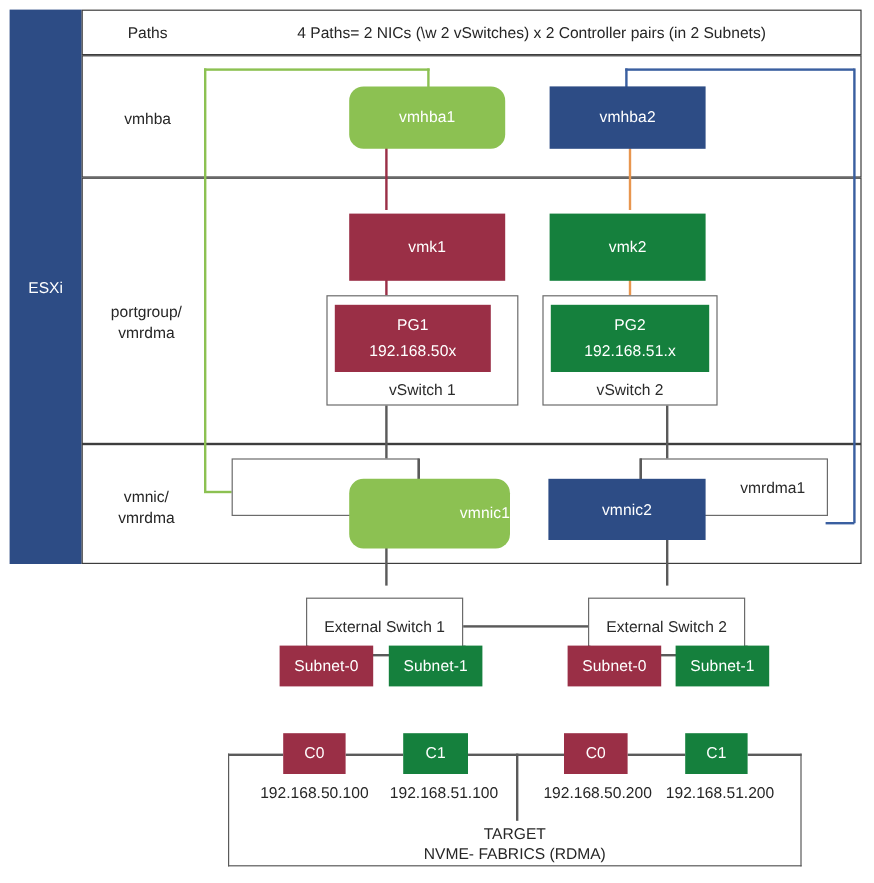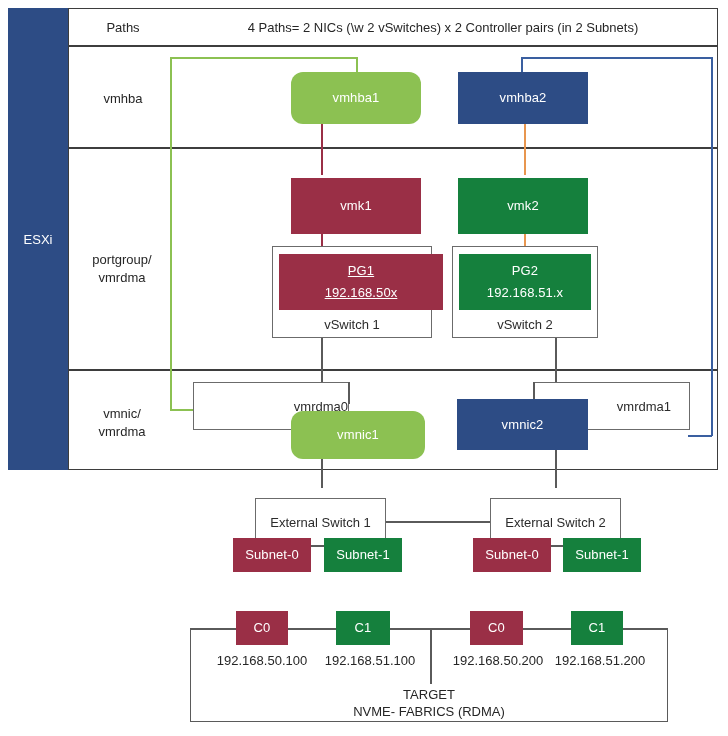--- a/index.html
+++ b/index.html
@@ -144,21 +144,21 @@
     <span>vmk2</span>
   </div>
 
   <div class="boxline" style="left:272px; top:246px; width:160px; height:92px; align-items:flex-end; padding-bottom:5px;">
     <span>vSwitch 1</span>
   </div>
   <div class="boxline" style="left:452px; top:246px; width:146px; height:92px; align-items:flex-end; padding-bottom:5px;">
     <span>vSwitch 2</span>
   </div>
 
-  <div class="box maroon" style="left:279px; top:254px; width:164px; height:56px; gap:4px;text-decoration:underline;">
+  <div class="box maroon" style="left:279px; top:254px; width:130px; height:56px; gap:4px;">
     <span>PG1</span>
     <span>192.168.50x</span>
   </div>
   <div class="box orange" style="left:459px; top:254px; width:132px; height:56px; gap:4px;">
     <span>PG2</span>
     <span>192.168.51.x</span>
   </div>
 
   <div class="vline" style="left:321px; top:338px; height:150px;"></div>
   <div class="vline" style="left:555px; top:338px; height:150px;"></div>
@@ -166,21 +166,21 @@
   <div class="boxline" style="left:193px; top:382px; width:156px; height:48px; justify-content:flex-end; padding-left:26px;">
     <span>vmrdma0</span>
   </div>
   <div class="boxline" style="left:533px; top:382px; width:157px; height:48px; justify-content:flex-end; padding-right:18px;">
     <span>vmrdma1</span>
   </div>
 
   <div class="vline" style="left:348px; top:382px; height:22px;"></div>
   <div class="vline" style="left:533px; top:382px; height:22px;"></div>
 
-  <div class="box green" style="left:291px; top:411px; width:134px; height:48px;">
+  <div class="box green" style="left:291px; top:399px; width:134px; height:58px;align-items:flex-end;">
     <span>vmnic1</span>
   </div>
   <div class="box navy" style="left:457px; top:399px; width:131px; height:51px;">
     <span>vmnic2</span>
   </div>
 
   <div class="boxline" style="left:255px; top:498px; width:131px; height:48px;">
     <span>External Switch 1</span>
   </div>
   <div class="boxline" style="left:490px; top:498px; width:131px; height:48px;">

